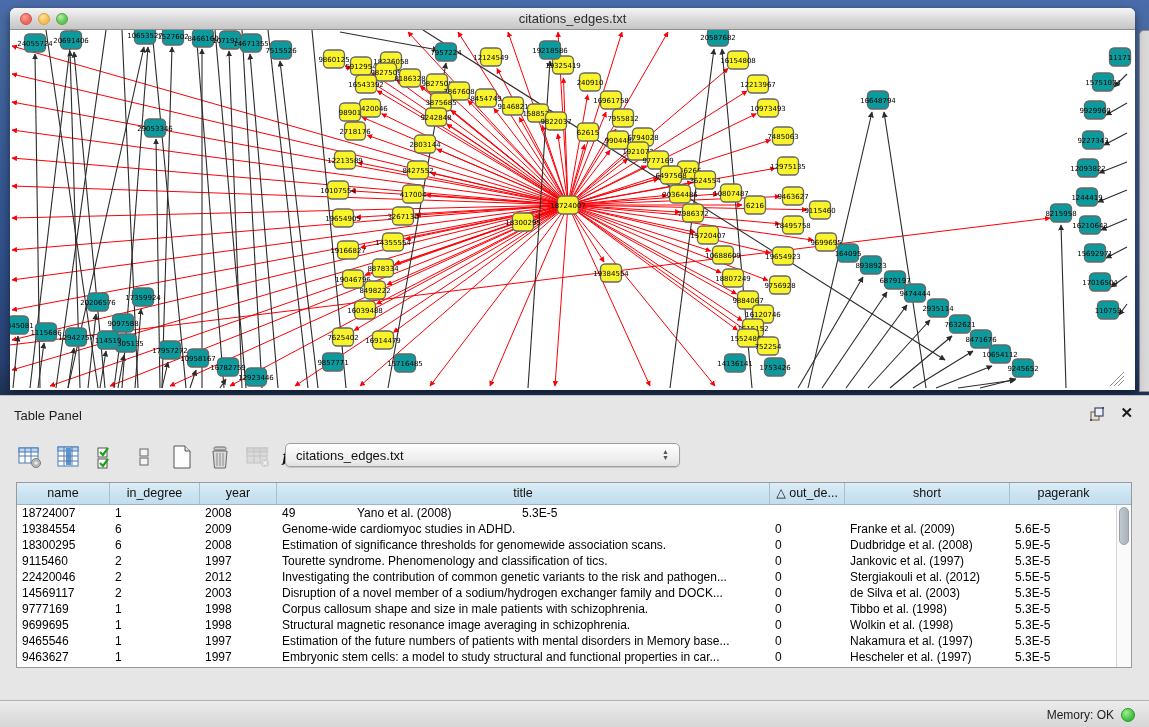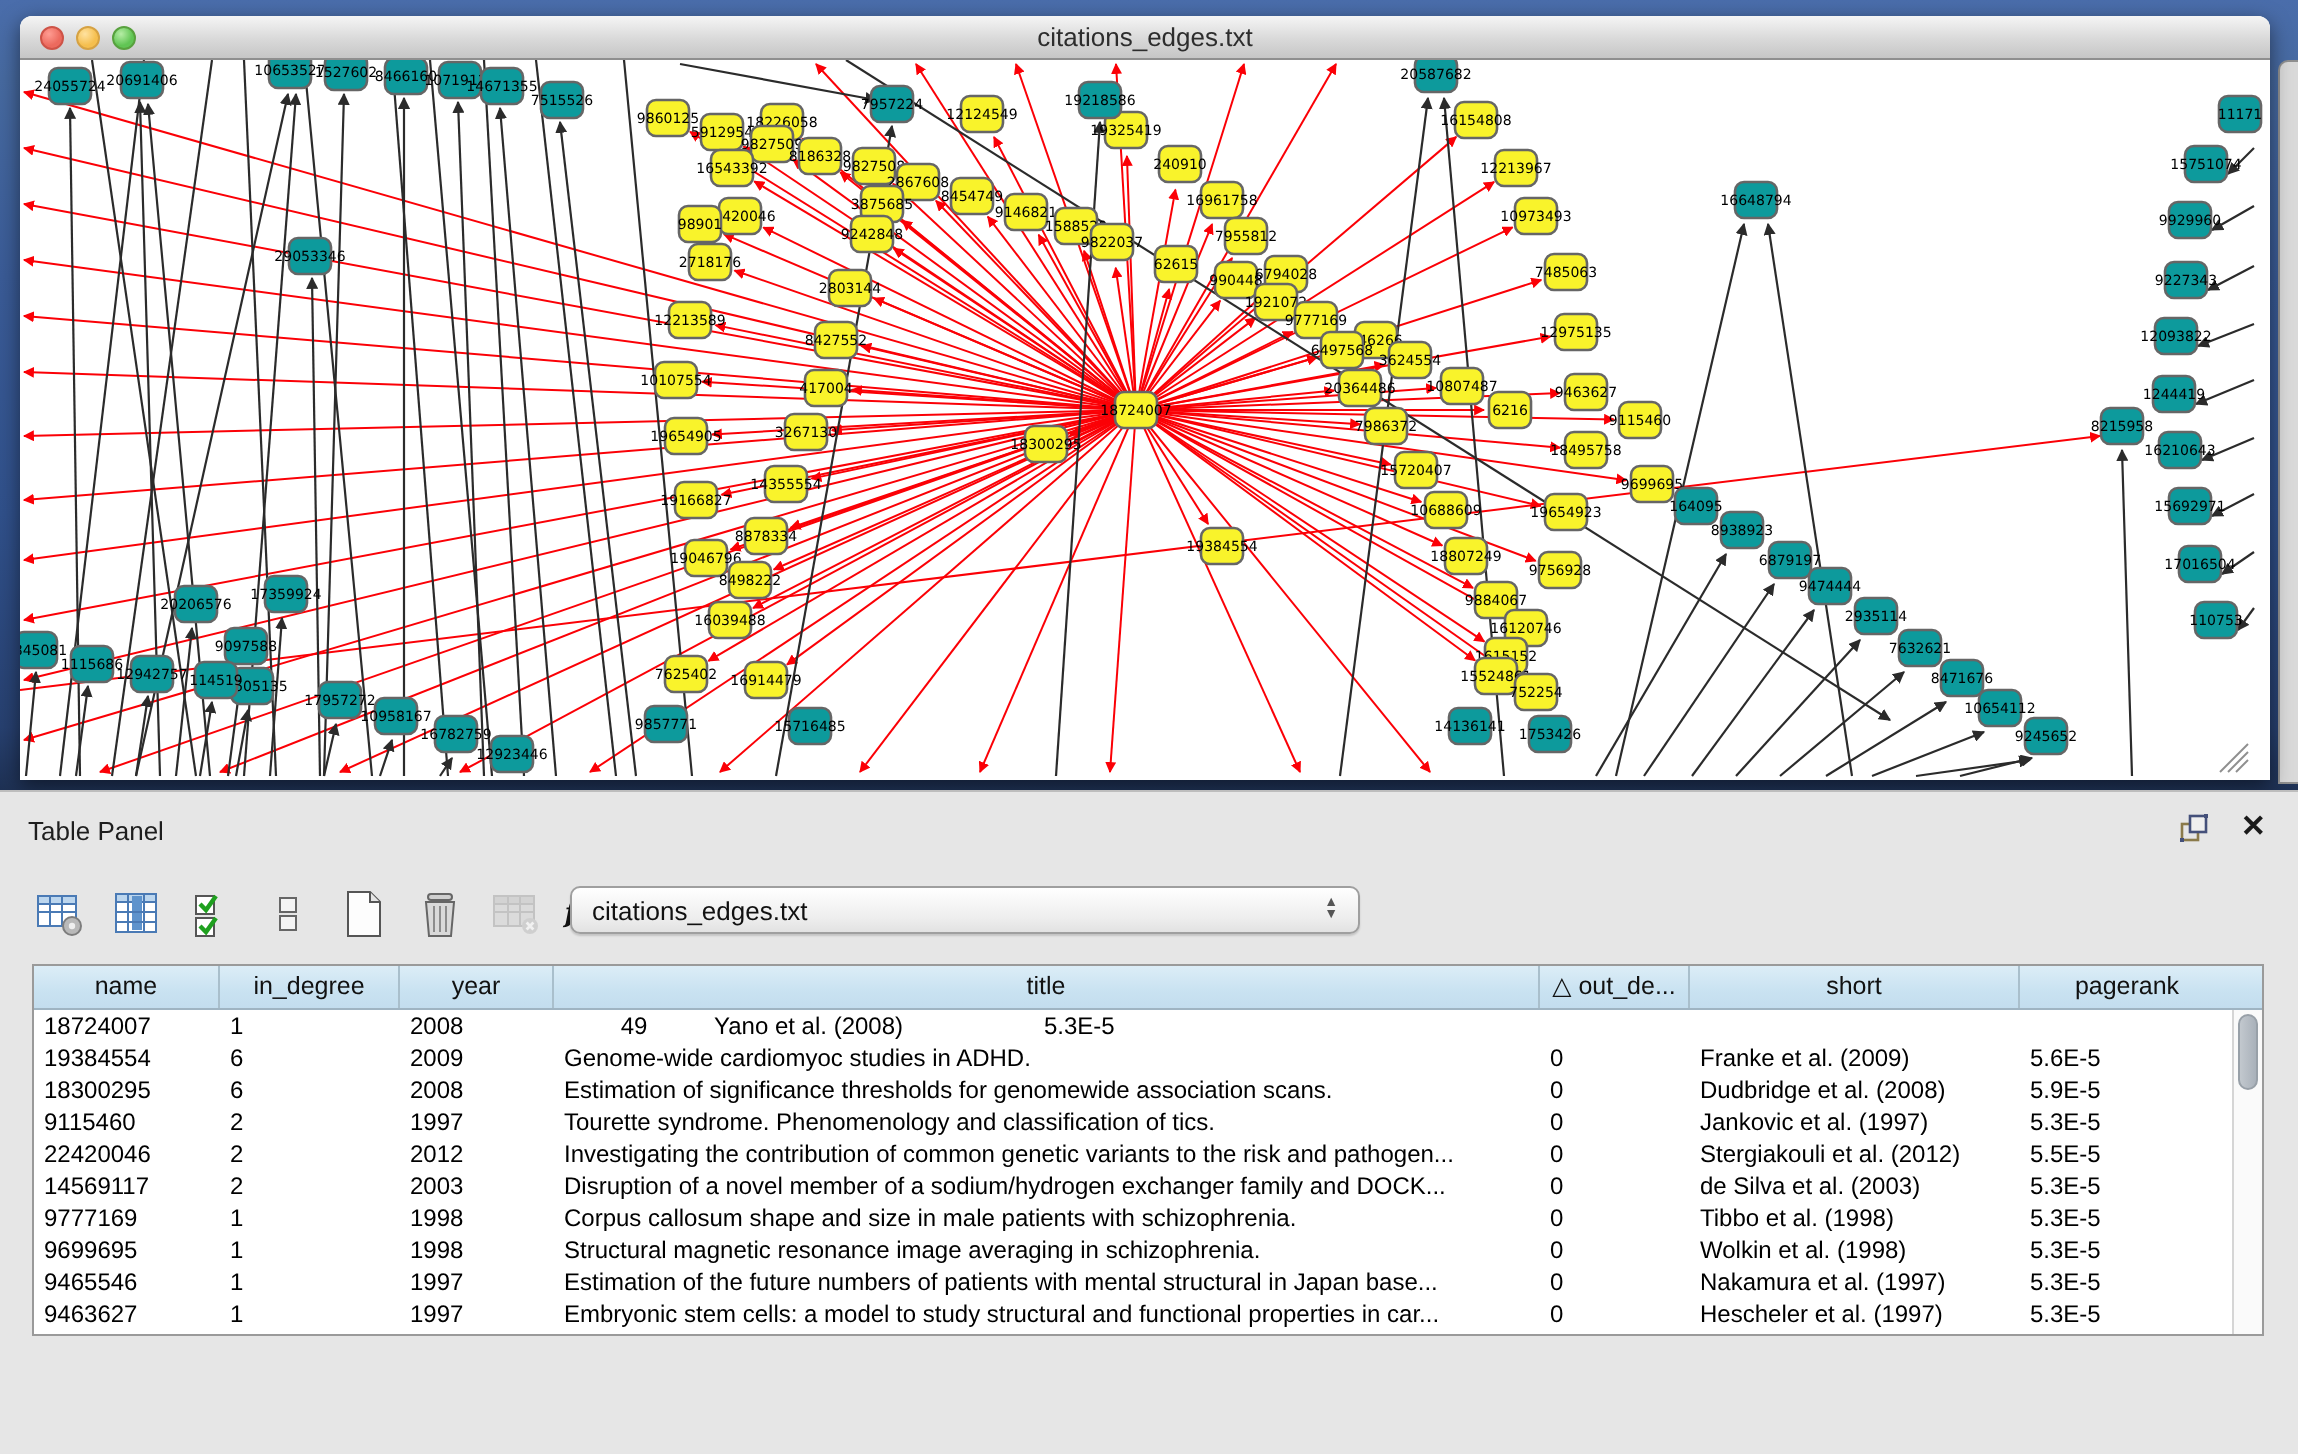--- a/index.html
+++ b/index.html
@@ -845,21 +845,21 @@
         <div class="th" style="width: 493px;">title</div>
         <div class="th" style="width: 75px;">△ out_de...</div>
         <div class="th" style="width: 165px;">short</div>
         <div class="th" style="width: 107px;">pagerank</div>
       </div>
     <div class="tp-tbody" id="tp-tbody">
         <div class="tr">
           <div class="td" style="width: 93px;">18724007</div>
           <div class="td" style="width: 90px;">1</div>
           <div class="td" style="width: 77px;">2008</div>
-          <div class="td" style="width: 75px; text-align: center;">49</div>
+          <div class="td" style="width: 75px;">49</div>
           <div class="td" style="width: 165px;">Yano et al. (2008)</div>
           <div class="td" style="width: 107px;">5.3E-5</div>
         </div>
         <div class="tr">
           <div class="td" style="width: 93px;">19384554</div>
           <div class="td" style="width: 90px;">6</div>
           <div class="td" style="width: 77px;">2009</div>
           <div class="td" style="width: 493px;">Genome-wide cardiomyoc studies in ADHD.</div>
           <div class="td" style="width: 75px;">0</div>
           <div class="td" style="width: 165px;">Franke et al. (2009)</div>
@@ -916,34 +916,38 @@
           <div class="td" style="width: 77px;">1998</div>
           <div class="td" style="width: 493px;">Structural magnetic resonance image averaging in schizophrenia.</div>
           <div class="td" style="width: 75px;">0</div>
           <div class="td" style="width: 165px;">Wolkin et al. (1998)</div>
           <div class="td" style="width: 107px;">5.3E-5</div>
         </div>
         <div class="tr">
           <div class="td" style="width: 93px;">9465546</div>
           <div class="td" style="width: 90px;">1</div>
           <div class="td" style="width: 77px;">1997</div>
-          <div class="td" style="width: 493px;">Estimation of the future numbers of patients with mental structural in Japan base...</div>
+          <div class="td" style="width: 493px;">Estimation of the future numbers of patients with mental disorders in Memory base...</div>
           <div class="td" style="width: 75px;">0</div>
           <div class="td" style="width: 165px;">Nakamura et al. (1997)</div>
           <div class="td" style="width: 107px;">5.3E-5</div>
         </div>
         <div class="tr">
           <div class="td" style="width: 93px;">9463627</div>
           <div class="td" style="width: 90px;">1</div>
           <div class="td" style="width: 77px;">1997</div>
           <div class="td" style="width: 493px;">Embryonic stem cells: a model to study structural and functional properties in car...</div>
           <div class="td" style="width: 75px;">0</div>
           <div class="td" style="width: 165px;">Hescheler et al. (1997)</div>
           <div class="td" style="width: 107px;">5.3E-5</div>
         </div>
       </div>
     <div class="tp-scroll" style="top:22px;">
       <div class="tp-thumb"></div>
     </div>
   </div>
 
 
+  <div class="status-bar">
+    <span class="mem-label">Memory: OK</span>
+    <span class="mem-dot"></span>
+  </div>
 </div>
 
 </body></html>

